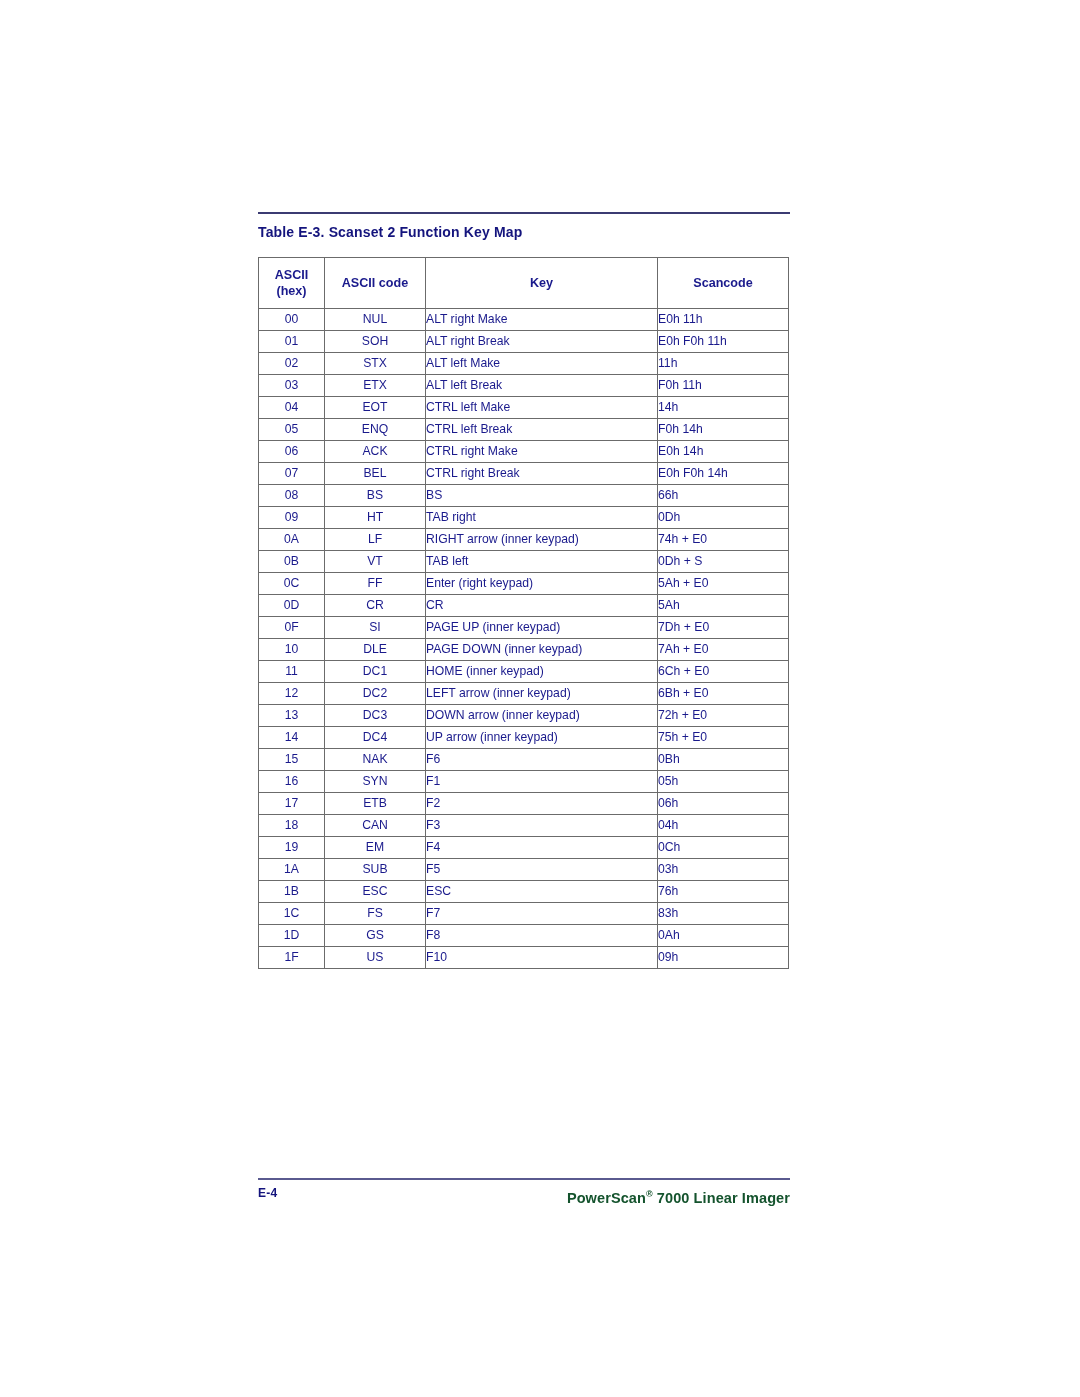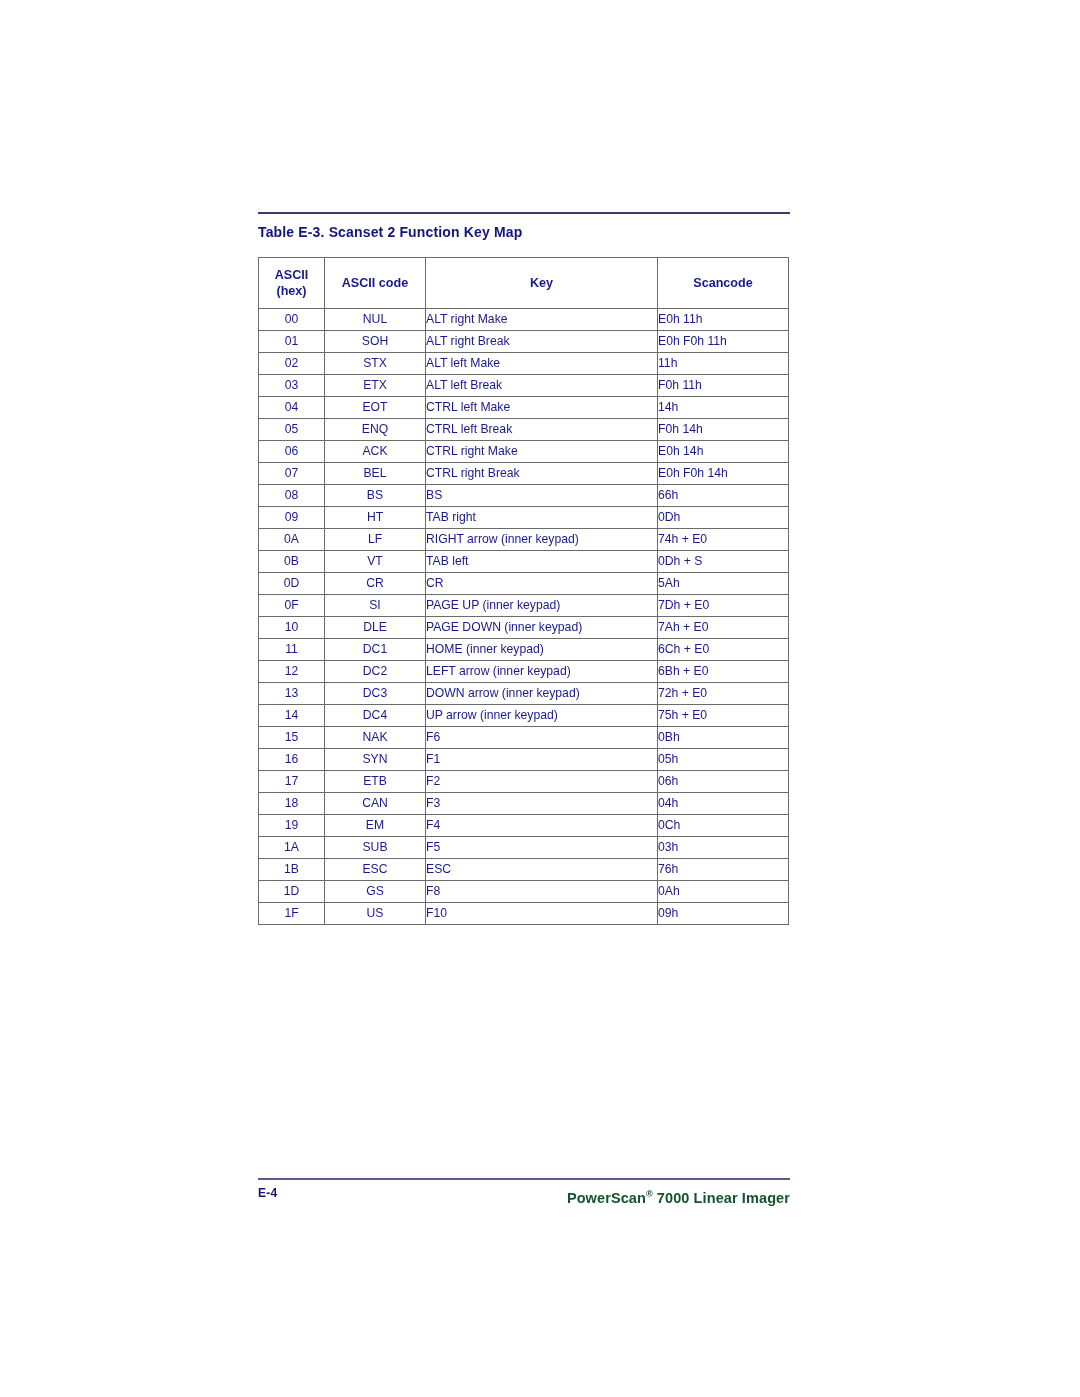--- a/index.html
+++ b/index.html
@@ -214,20 +214,26 @@
           <td class="key">RIGHT arrow (inner keypad)</td>
           <td class="scan">74h + E0</td>
         </tr>
         <tr>
           <td class="hex">0B</td>
           <td class="code">VT</td>
           <td class="key">TAB left</td>
           <td class="scan">0Dh + S</td>
         </tr>
         <tr>
+          <td class="hex">0C</td>
+          <td class="code">FF</td>
+          <td class="key">Enter (right keypad)</td>
+          <td class="scan">5Ah + E0</td>
+        </tr>
+        <tr>
           <td class="hex">0D</td>
           <td class="code">CR</td>
           <td class="key">CR</td>
           <td class="scan">5Ah</td>
         </tr>
         <tr>
           <td class="hex">0F</td>
           <td class="code">SI</td>
           <td class="key">PAGE UP (inner keypad)</td>
           <td class="scan">7Dh + E0</td>
@@ -296,20 +302,26 @@
           <td class="hex">1A</td>
           <td class="code">SUB</td>
           <td class="key">F5</td>
           <td class="scan">03h</td>
         </tr>
         <tr>
           <td class="hex">1B</td>
           <td class="code">ESC</td>
           <td class="key">ESC</td>
           <td class="scan">76h</td>
+        </tr>
+        <tr>
+          <td class="hex">1C</td>
+          <td class="code">FS</td>
+          <td class="key">F7</td>
+          <td class="scan">83h</td>
         </tr>
         <tr>
           <td class="hex">1D</td>
           <td class="code">GS</td>
           <td class="key">F8</td>
           <td class="scan">0Ah</td>
         </tr>
         <tr>
           <td class="hex">1F</td>
           <td class="code">US</td>

